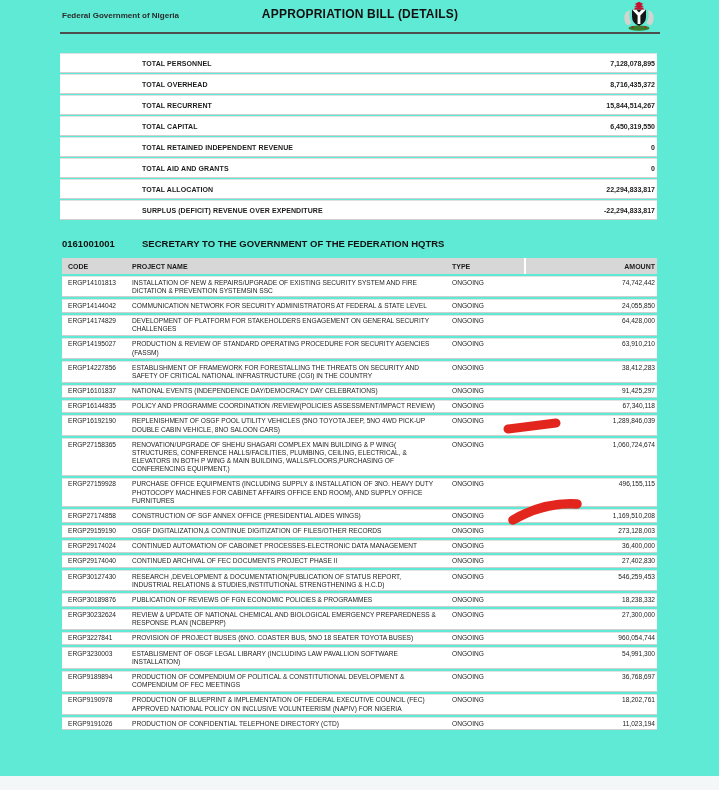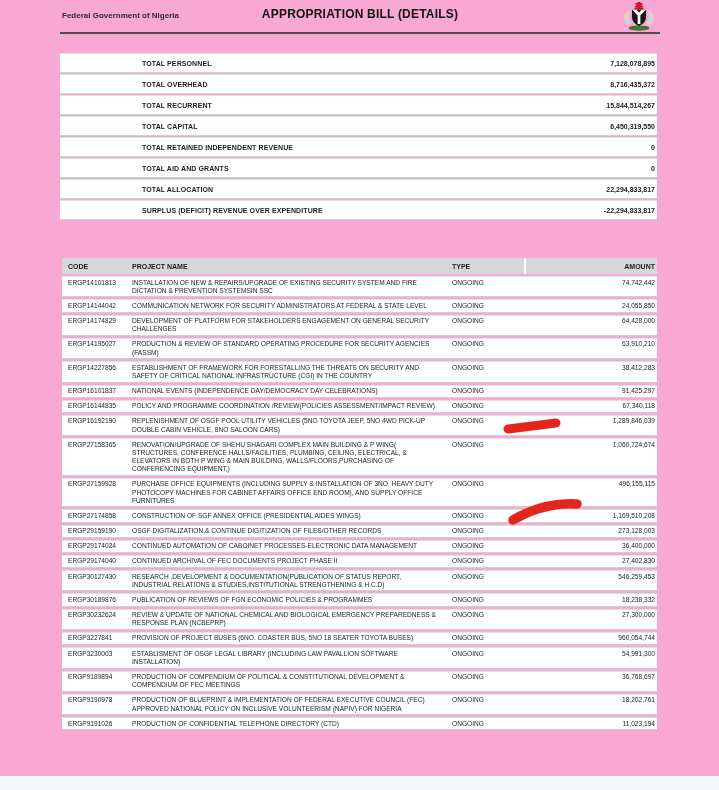--- a/index.html
+++ b/index.html
@@ -1,17 +1,17 @@
 <!DOCTYPE html>
 <html><head>
 <meta charset="utf-8">
 <style>
   html,body{margin:0;padding:0;}
   body{width:719px;height:790px;background:#ffffff;font-family:"Liberation Sans",sans-serif;color:#1c1c1c;}
-  .page{position:relative;width:719px;height:790px;background:#f9a8d4;overflow:hidden;}
+  .page{position:relative;width:719px;height:790px;background:#5eead4;overflow:hidden;}
 
   
   .agency{position:absolute;left:62px;top:11px;font-size:8px;font-weight:600;color:#2b2b2b;}
   .doc-title{position:absolute;left:60px;top:7px;width:600px;text-align:center;font-size:12px;font-weight:700;letter-spacing:.2px;color:#111;}
   .coat{position:absolute;left:620px;top:1px;width:38px;height:31px;}
   .rule{position:absolute;left:60px;top:32px;width:600px;height:2px;background:#4d4d4d;}
 
   
   .summary{position:absolute;left:60px;top:53px;width:597px;}
   .srow{display:flex;align-items:center;height:18px;border-top:1px solid #e0e0e0;border-bottom:1px solid #d0d0d0;margin-bottom:1px;background:#fff;font-size:7px;font-weight:700;}
@@ -91,20 +91,24 @@
       <div class="srow">
     <span class="lbl">TOTAL ALLOCATION</span>
     <span class="amt">22,294,833,817</span>
   </div>
       <div class="srow">
     <span class="lbl">SURPLUS (DEFICIT) REVENUE OVER EXPENDITURE</span>
     <span class="amt">-22,294,833,817</span>
   </div>
     </section>
 
+  <div class="section-head">
+    <span class="section-code">0161001001</span>
+    <span class="section-title">SECRETARY TO THE GOVERNMENT OF THE FEDERATION HQTRS</span>
+  </div>
 
   <div class="ptable">
     <div class="thead">
       <span class="c1">CODE</span>
       <span class="c2">PROJECT NAME</span>
       <span class="c3">TYPE</span>
       <span class="c4">AMOUNT</span>
     </div>
     <div id="tbody">
         <div class="trow">

